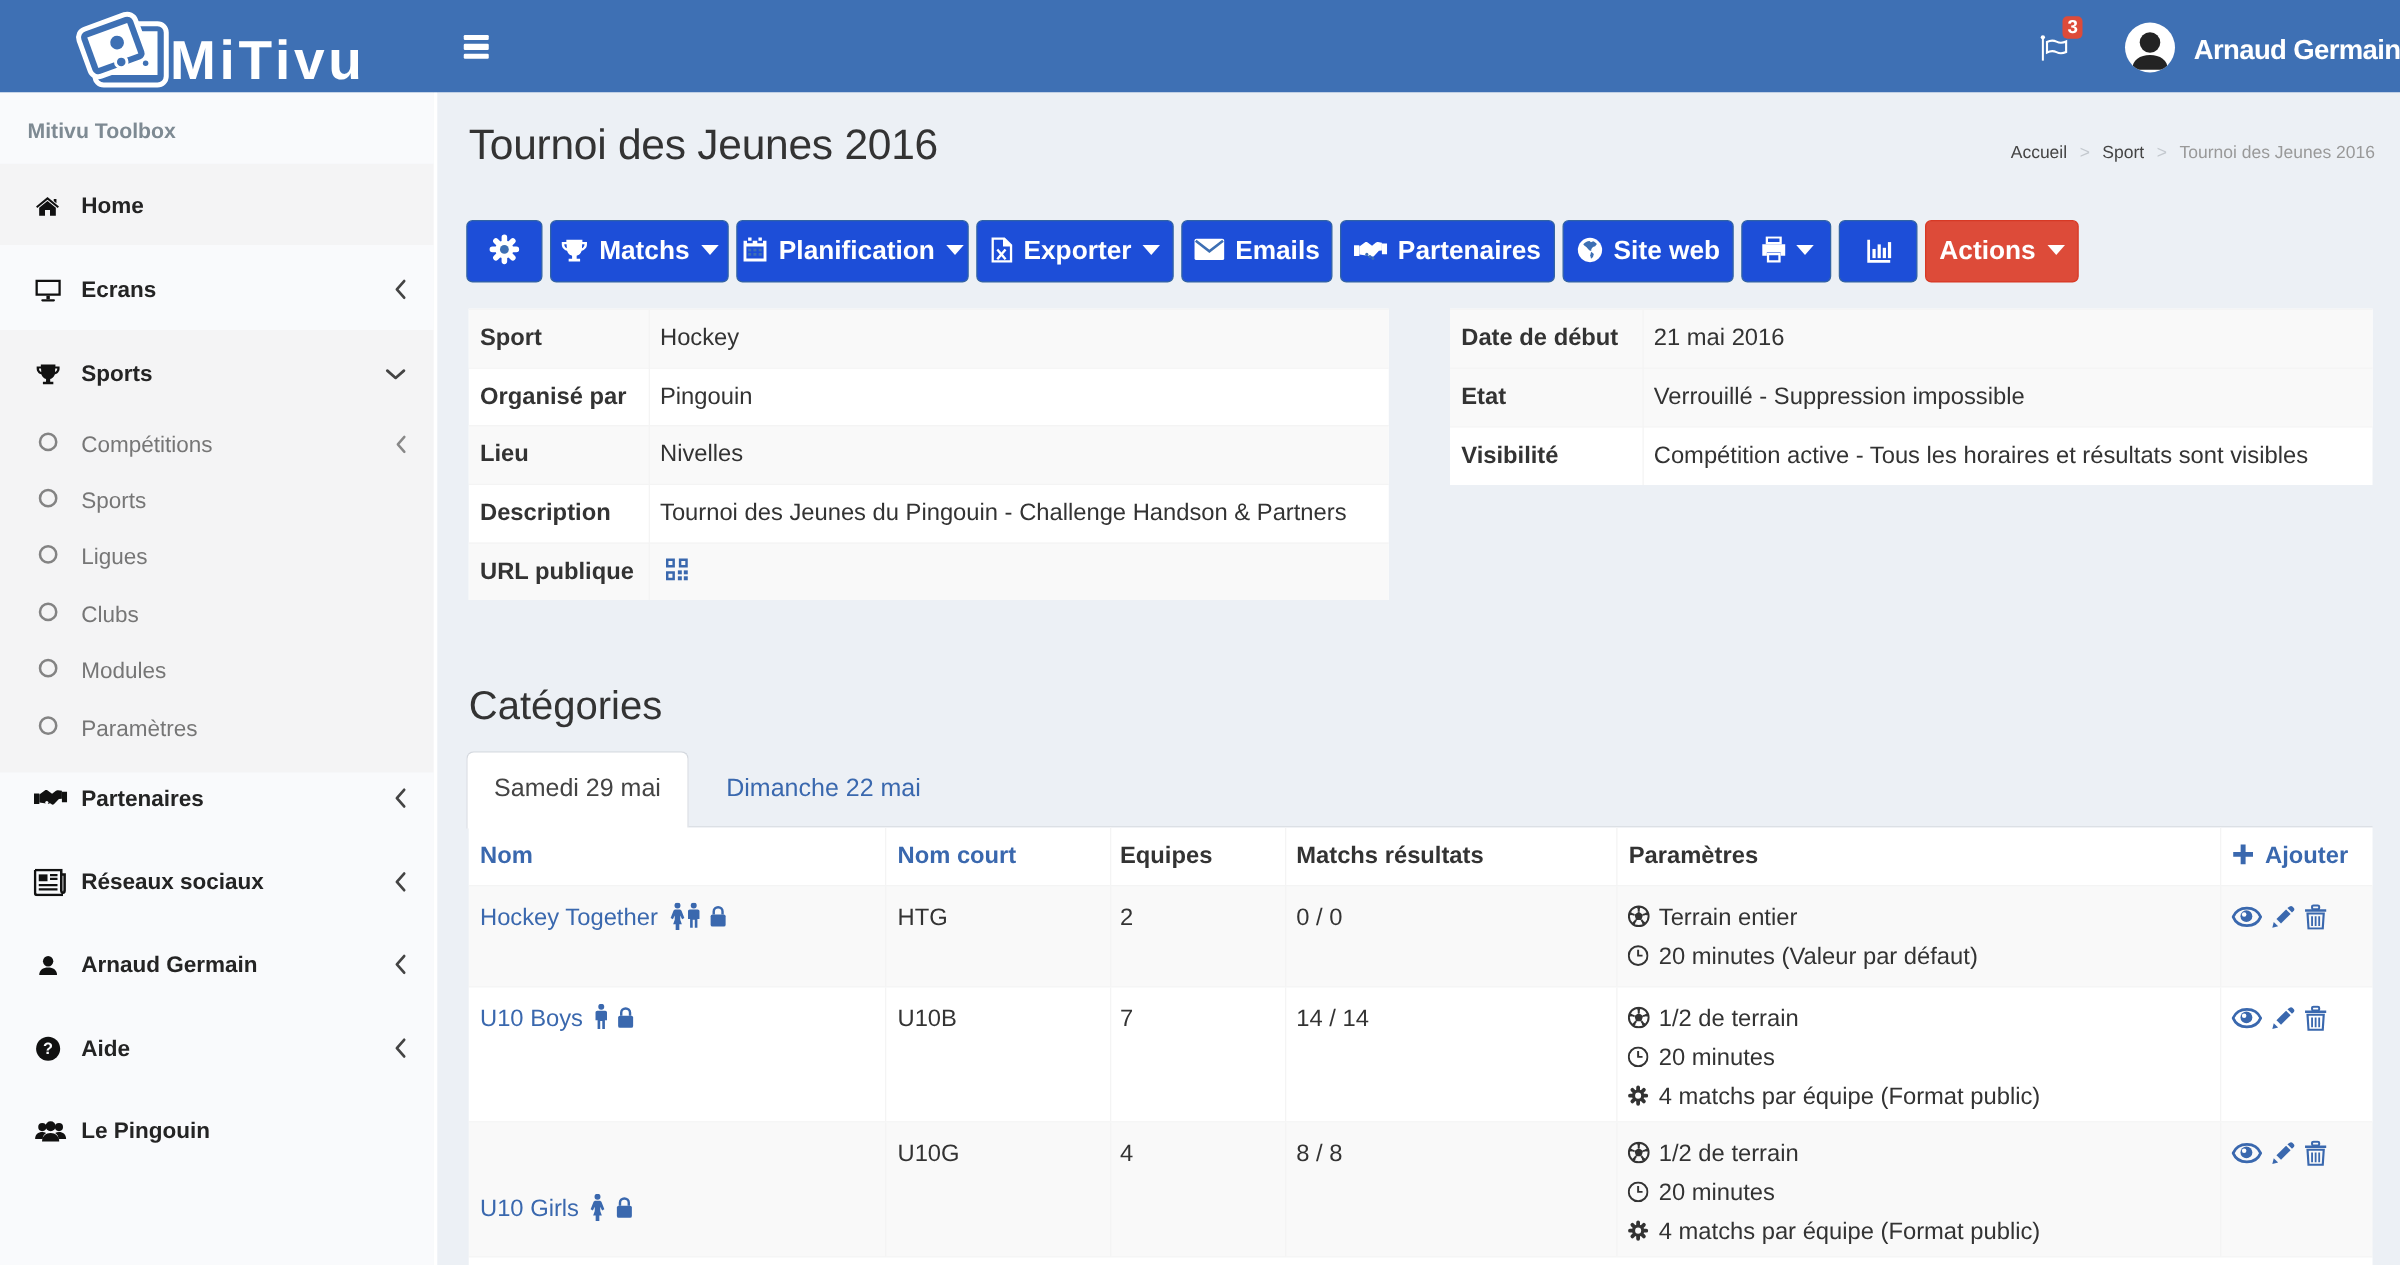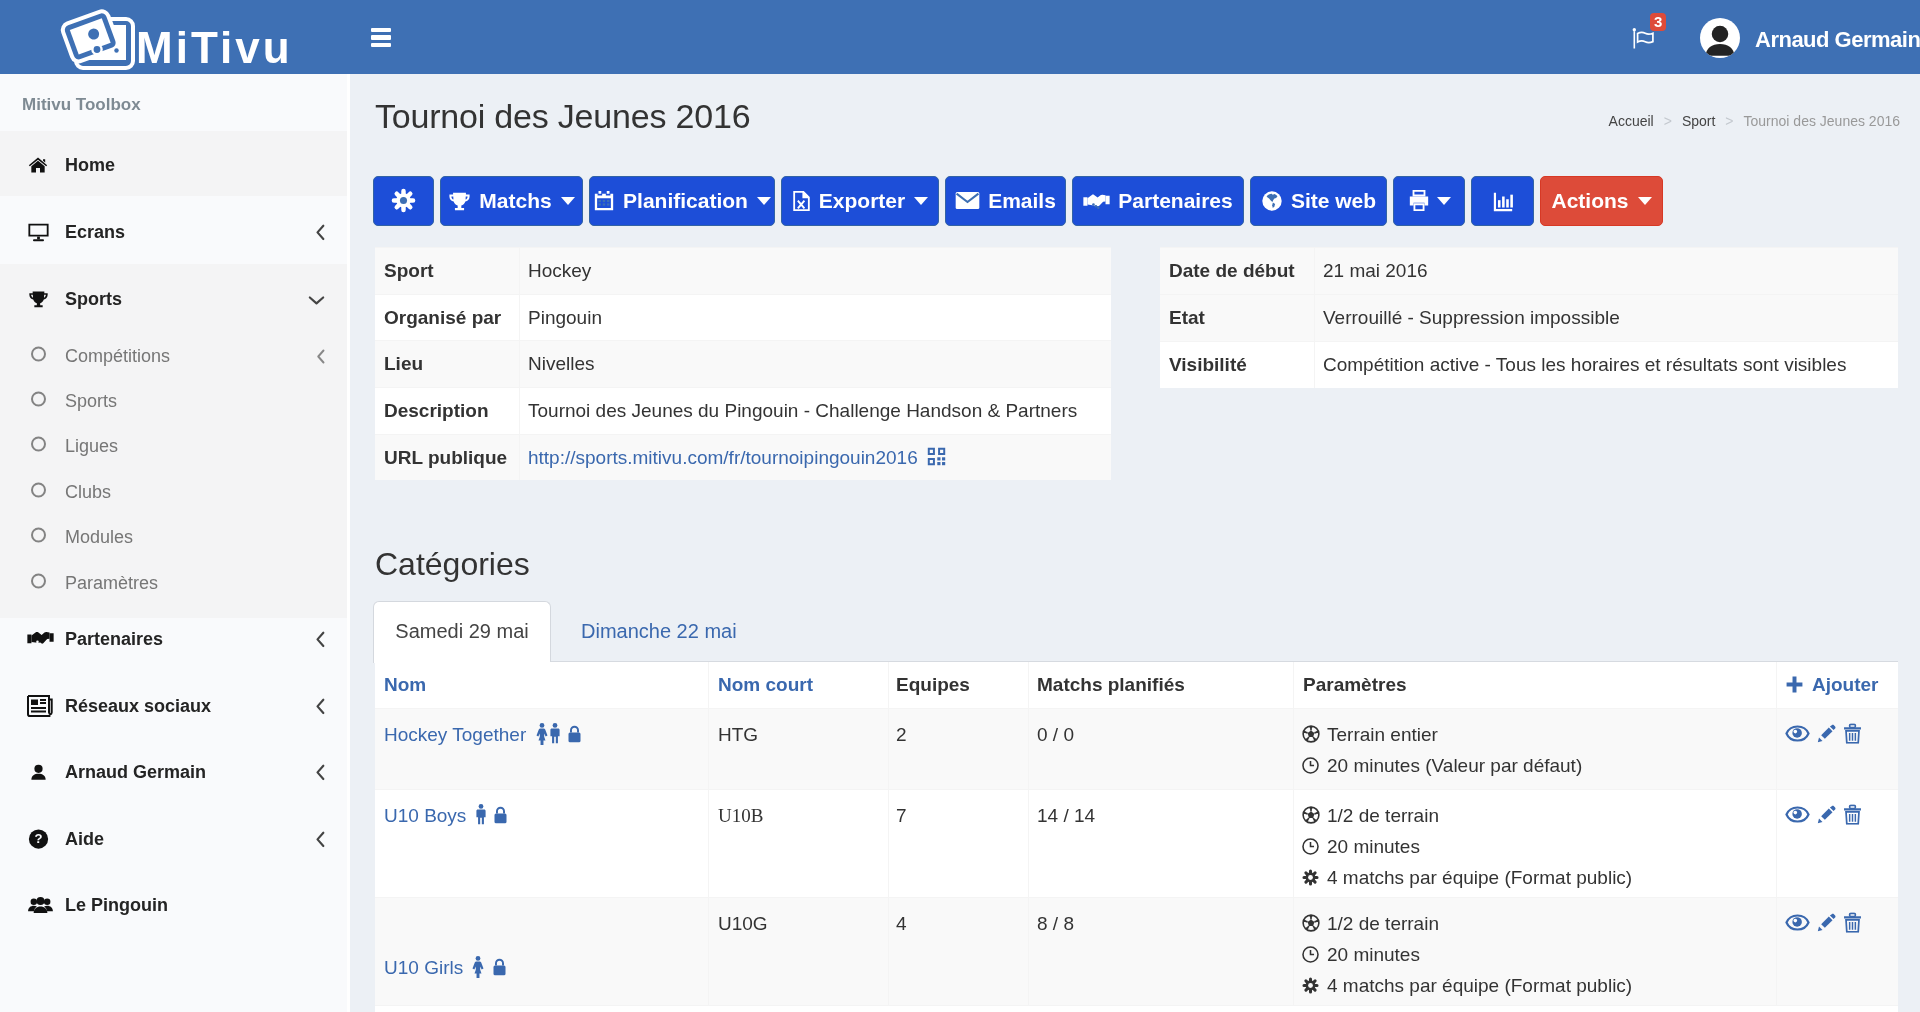--- a/index.html
+++ b/index.html
@@ -410,21 +410,21 @@
   <div class="row odd" style="height:47px;">
       <span class="lab">Lieu</span>
       <span class="val" style="left:153px;">Nivelles</span>
     </div>
   <div class="row" style="height:47px;">
       <span class="lab">Description</span>
       <span class="val" style="left:153px;">Tournoi des Jeunes du Pingouin - Challenge Handson &amp; Partners</span>
     </div>
   <div class="row odd" style="height:46px;">
       <span class="lab">URL publique</span>
-      <span class="val" style="left:153px;"><a class="lk" href="#">http://sports.mitivu.com/fr/tournoipingouin2016</a> <svg width="19" height="19" fill="#3A68AE" style="margin-left:4px;margin-top:-3px">
+      <span class="val" style="left:153px;"> <svg width="19" height="19" fill="#3A68AE" style="margin-left:4px;margin-top:-3px">
           <use href="#i-qr"></use>
         </svg></span>
     </div>
   <div class="vline" style="left:144px;"></div>
 </div>
 <div class="itable" style="left:1160px;width:738px;">
   <div class="row odd" style="height:47px;">
       <span class="lab">Date de début</span>
       <span class="val" style="left:163px;">21 mai 2016</span>
     </div>
@@ -442,21 +442,21 @@
 <div id="h2t">Catégories</div>
 <div id="tab1">Samedi 29 mai</div>
 <div id="tab2">Dimanche 22 mai</div>
 
 <div style="position:absolute;left:551px;top:661px;width:1347px;height:1px;background:#D6DAE0"></div>
 <div id="bigt">
   <div class="trow hrow">
     <span class="c hl" style="left:9px;top:12px;">Nom</span>
     <span class="c hl" style="left:343px;top:12px;">Nom court</span>
     <span class="c hb" style="left:521px;top:12px;">Equipes</span>
-    <span class="c hb" style="left:662px;top:12px;">Matchs planifiés</span>
+    <span class="c hb" style="left:662px;top:12px;">Matchs résultats</span>
     <span class="c hb" style="left:928px;top:12px;">Paramètres</span>
     <span class="c hl" style="left:1410px;top:12px;"><svg width="19" height="19" fill="#3A68AE" style="margin-right:8px;margin-top:-3px">
           <use href="#i-plus"></use>
         </svg>Ajouter</span>
     <div class="vline" style="left:333px;"></div>
       <div class="vline" style="left:513px;"></div>
       <div class="vline" style="left:653px;"></div>
       <div class="vline" style="left:918px;"></div>
       <div class="vline" style="left:1401px;"></div>
   </div>
@@ -491,21 +491,21 @@
       <div class="vline" style="left:653px;"></div>
       <div class="vline" style="left:918px;"></div>
       <div class="vline" style="left:1401px;"></div>
   </div>
   <div class="trow" style="height:108px;">
     <span class="c" style="left:9px;top:10px;line-height:31px;"><a class="lk" href="#">U10 Boys</a> <svg width="10" height="22" fill="#3A68AE" style="margin-top:-4px;margin-left:4px">
           <use href="#i-male"></use>
         </svg> <svg width="15" height="18" viewBox="0 0 20 24" fill="#3A68AE" style="margin-top:-4px;margin-left:2px">
           <use href="#i-lock"></use>
         </svg></span>
-    <span class="c" style="left:343px;top:10px;line-height:31px;font-family:Liberation Serif, serif;">U10B</span>
+    <span class="c" style="left:343px;top:10px;line-height:31px;">U10B</span>
     <span class="c" style="left:521px;top:10px;line-height:31px;">7</span>
     <span class="c" style="left:662px;top:10px;line-height:31px;">14 / 14</span>
     <div class="c params" style="left:927px;top:10px;">
       <div><svg width="18" height="18" viewBox="0 0 24 24" fill="#333" color="#333" style="margin-right:7px;margin-top:-3px">
             <use href="#i-ball"></use>
           </svg>1/2 de terrain</div>
       <div><svg width="17" height="17" viewBox="0 0 24 24" color="#333" style="margin-right:8px;margin-top:-3px">
             <use href="#i-clock"></use>
           </svg>20 minutes</div>
       <div><svg width="17" height="17" viewBox="0 0 24 24" fill="#333" color="#333" style="--bg:#fff;margin-right:8px;margin-top:-3px">

